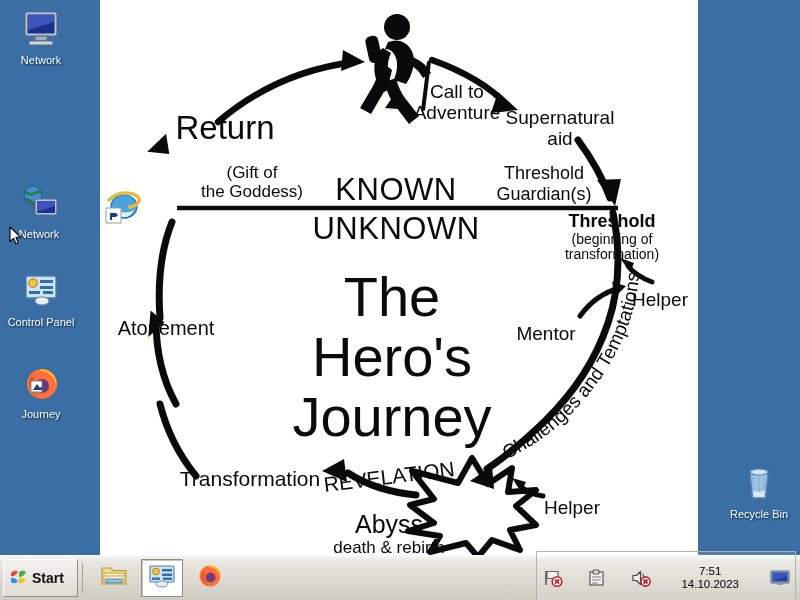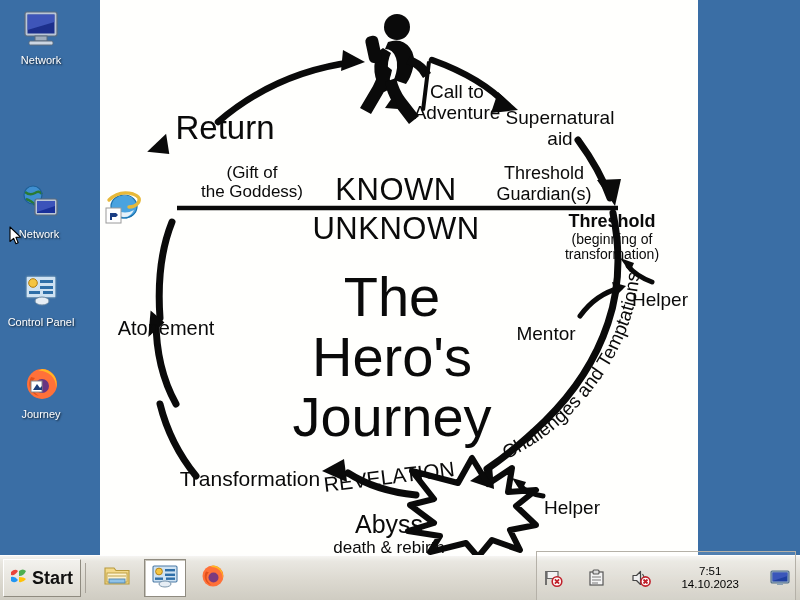--- a/index.html
+++ b/index.html
@@ -25,21 +25,21 @@
   
   #ie-shortcut{position:absolute;left:104px;top:186px;width:40px;text-align:center;z-index:5;}
 
   
   #taskbar{position:absolute;left:0;bottom:0;width:800px;height:44px;
      background:linear-gradient(180deg,#f6f5f2 0%,#e9e7e1 12%,#dcd9d0 55%,#cfccc2 100%);
      border-top:1px solid #fefefe;display:flex;align-items:center;}
   #start-btn{margin-left:3px;height:36px;min-width:62px;display:flex;align-items:center;gap:4px;
      padding:0 7px 0 4px;background:linear-gradient(180deg,#f3f2ee,#dedbd2);
      border:1px solid #fff;border-right-color:#8f8b80;border-bottom-color:#8f8b80;
-     font-weight:bold;font-size:18px;color:#101010;cursor:pointer;}
+     font-weight:bold;font-size:14px;color:#101010;cursor:pointer;}
   .tb-sep{width:1px;height:30px;background:#a7a299;margin:0 4px;}
   .tb-task{height:36px;width:40px;margin-left:6px;display:flex;align-items:center;justify-content:center;
      border:1px solid transparent;cursor:pointer;}
   .tb-task.active{background:#ffffff;border:1px solid #8f8b80;box-shadow:inset 1px 1px 0 #c9c6bd;}
   #tray{margin-left:auto;height:36px;display:flex;align-items:center;gap:24px;padding:8px 6px;
      border:1px solid #b5b1a8;background:rgba(255,255,255,.12);margin-right:4px;}
   #clock{font-size:11.5px;line-height:13px;text-align:center;color:#000;padding:0 6px;white-space:nowrap;}
   .tray-ico{width:20px;height:20px;position:relative;}
 </style>
 </head>
@@ -97,20 +97,31 @@
         <path d="M24 9 a15 15 0 0 1 14 19 a16 16 0 0 0 -18 -17 z" fill="#ffb822"></path>
         <path d="M13 17 c-4 7 -1 17 8 19 c-9 -6 -9 -13 -4 -18 z" fill="#e2501b"></path>
         <circle cx="24" cy="26" r="7" fill="#4d2a8e" opacity=".85"></circle>
         <rect x="13" y="21" width="11" height="11" fill="#fff" stroke="#888" stroke-width="1"></rect>
         <path d="M15 30 l4-6 l3 4 l2-2 v4 z" fill="#1c3f7a"></path>
       </svg>
     </span>
     <span class="lbl">Journey</span>
   </div>
 
+  <div class="desk-icon" style="left:720px;top:460px;">
+    <span class="glyph">
+      <svg width="46" height="46" viewBox="0 0 46 46">
+        <path d="M14 12 h18 l-2.5 26 h-13 z" fill="#a9cdea" stroke="#5d89ad" stroke-width="1.3" opacity=".9"></path>
+        <ellipse cx="23" cy="12" rx="9" ry="3" fill="#cfe6f7" stroke="#5d89ad" stroke-width="1.2"></ellipse>
+        <path d="M17 17 l1 18 M23 17 l0 18 M29 17 l-1 18" stroke="#7fb0d6" stroke-width="1.2" fill="none"></path>
+        <path d="M17 30 q6 4 12 0 l-0.7 7 h-10.6 z" fill="#e9f3fb" opacity=".8"></path>
+      </svg>
+    </span>
+    <span class="lbl">Recycle Bin</span>
+  </div>
 
   <span style="position:absolute;left:9px;top:226px;">
     <svg width="14" height="20" viewBox="0 0 14 20">
       <path d="M1 1 L1 15.5 L4.6 12.3 L6.9 17.7 L9.2 16.7 L6.9 11.4 L11.6 11.2 Z" fill="#ffffff" stroke="#000" stroke-width="1.1" stroke-linejoin="round"></path>
     </svg>
   </span>
 </div>
 
 <div id="ie-shortcut">
   <span>

